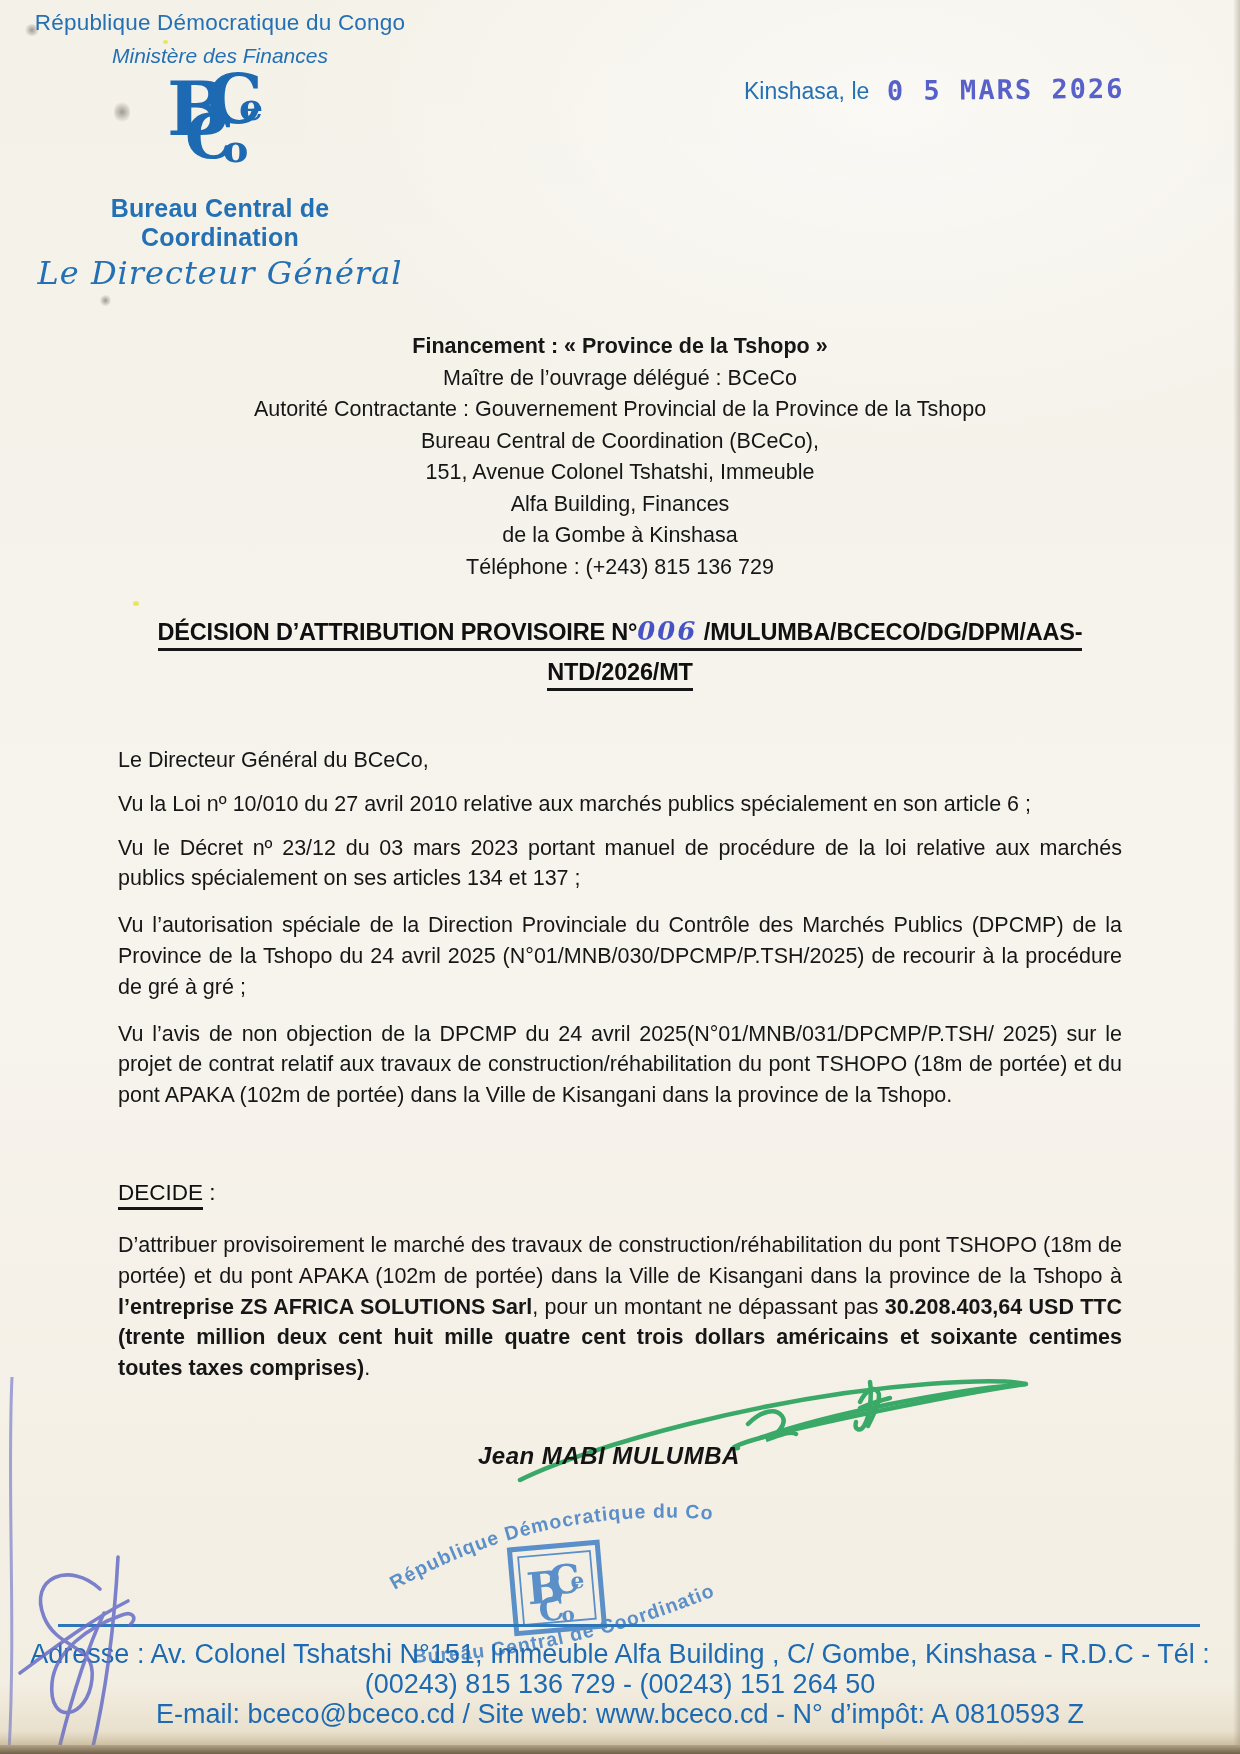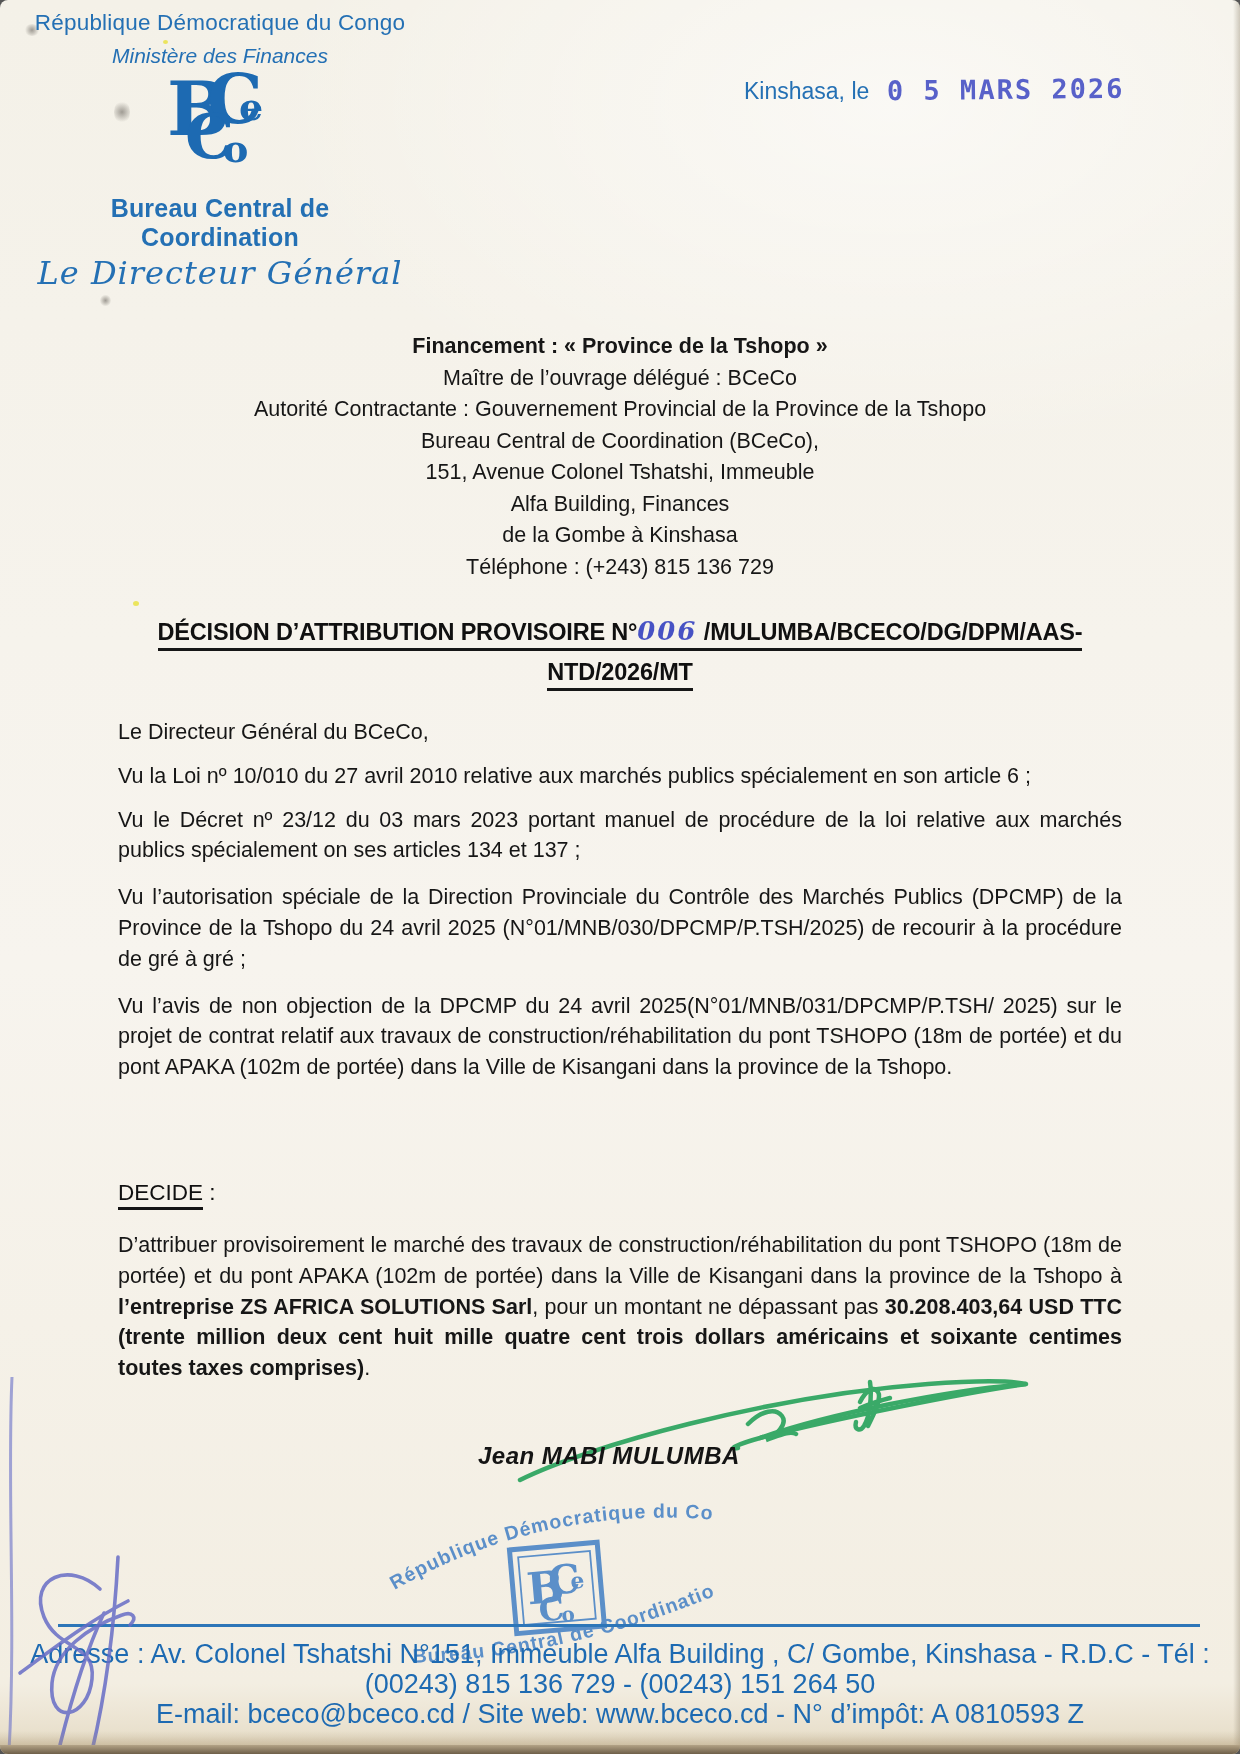--- a/index.html
+++ b/index.html
@@ -2,21 +2,20 @@
 <html><head>
 <meta charset="utf-8">
 <style>
   html,body{margin:0;padding:0;background:#555;}
   .page{
     position:relative;width:1240px;height:1754px;margin:0 auto;overflow:hidden;
     color:#1b1b1b;font-family:"Liberation Sans",sans-serif;
     background:
       radial-gradient(900px 500px at 72% 6%, rgba(255,255,255,.55), rgba(255,255,255,0) 70%),
       linear-gradient(180deg,#f4f1e8 0%,#f7f4ee 55%,#f3eee2 96%,#e8dfcb 99%,#d8cbae 100%);
-    border-radius: 8px;
   }
   .scan-edge-right{position:absolute;top:0;right:0;width:7px;height:100%;
     background:linear-gradient(270deg,rgba(140,128,105,.38),rgba(0,0,0,0));}
   .scan-edge-bottom{position:absolute;left:0;right:0;bottom:0;height:9px;
     background:linear-gradient(180deg,#b3a386,#6e5f49);}
   .scan-edge-bottom2{position:absolute;left:0;right:0;bottom:9px;height:14px;
     background:linear-gradient(180deg,rgba(170,150,115,0),rgba(170,150,115,.35));}
   .smudge{position:absolute;border-radius:50%;background:radial-gradient(circle,rgba(90,85,78,.55),rgba(90,85,78,0) 70%);}
   .speck-yellow{position:absolute;width:6px;height:5px;border-radius:50%;background:#e8e13a;opacity:.8;}
 
@@ -47,21 +46,21 @@
   .ref-bold{font-weight:bold;}
 
   
   .title{position:absolute;top:612px;left:120px;width:1000px;text-align:center;
     font-size:23.5px;font-weight:bold;line-height:40px;color:#101010;letter-spacing:-.2px;}
   .u{border-bottom:3px solid #161616;padding-bottom:1px;display:inline-block;line-height:29px;}
   .hand-number{font-family:"DejaVu Serif",serif;font-style:italic;color:#4752c4;
     font-size:26px;letter-spacing:2px;}
 
   
-  .body-block{position:absolute;top:717px;left:118px;width:1004px;
+  .body-block{position:absolute;top:745px;left:118px;width:1004px;
     font-size:21.5px;line-height:30.8px;text-align:justify;color:#161616;}
   .body-block p{margin:0 0 13px 0;}
   .body-block p.gap16{margin-bottom:16px;}
   .salutation{text-align:left;}
 
   .decide{position:absolute;top:1180px;left:118px;font-size:22.5px;font-weight:normal;color:#101010;}
   .decide .u{border-bottom:3px solid #141414;line-height:26px;}
 
   .decision{position:absolute;top:1230px;left:118px;width:1004px;
     font-size:21.5px;line-height:30.8px;text-align:justify;color:#161616;}

